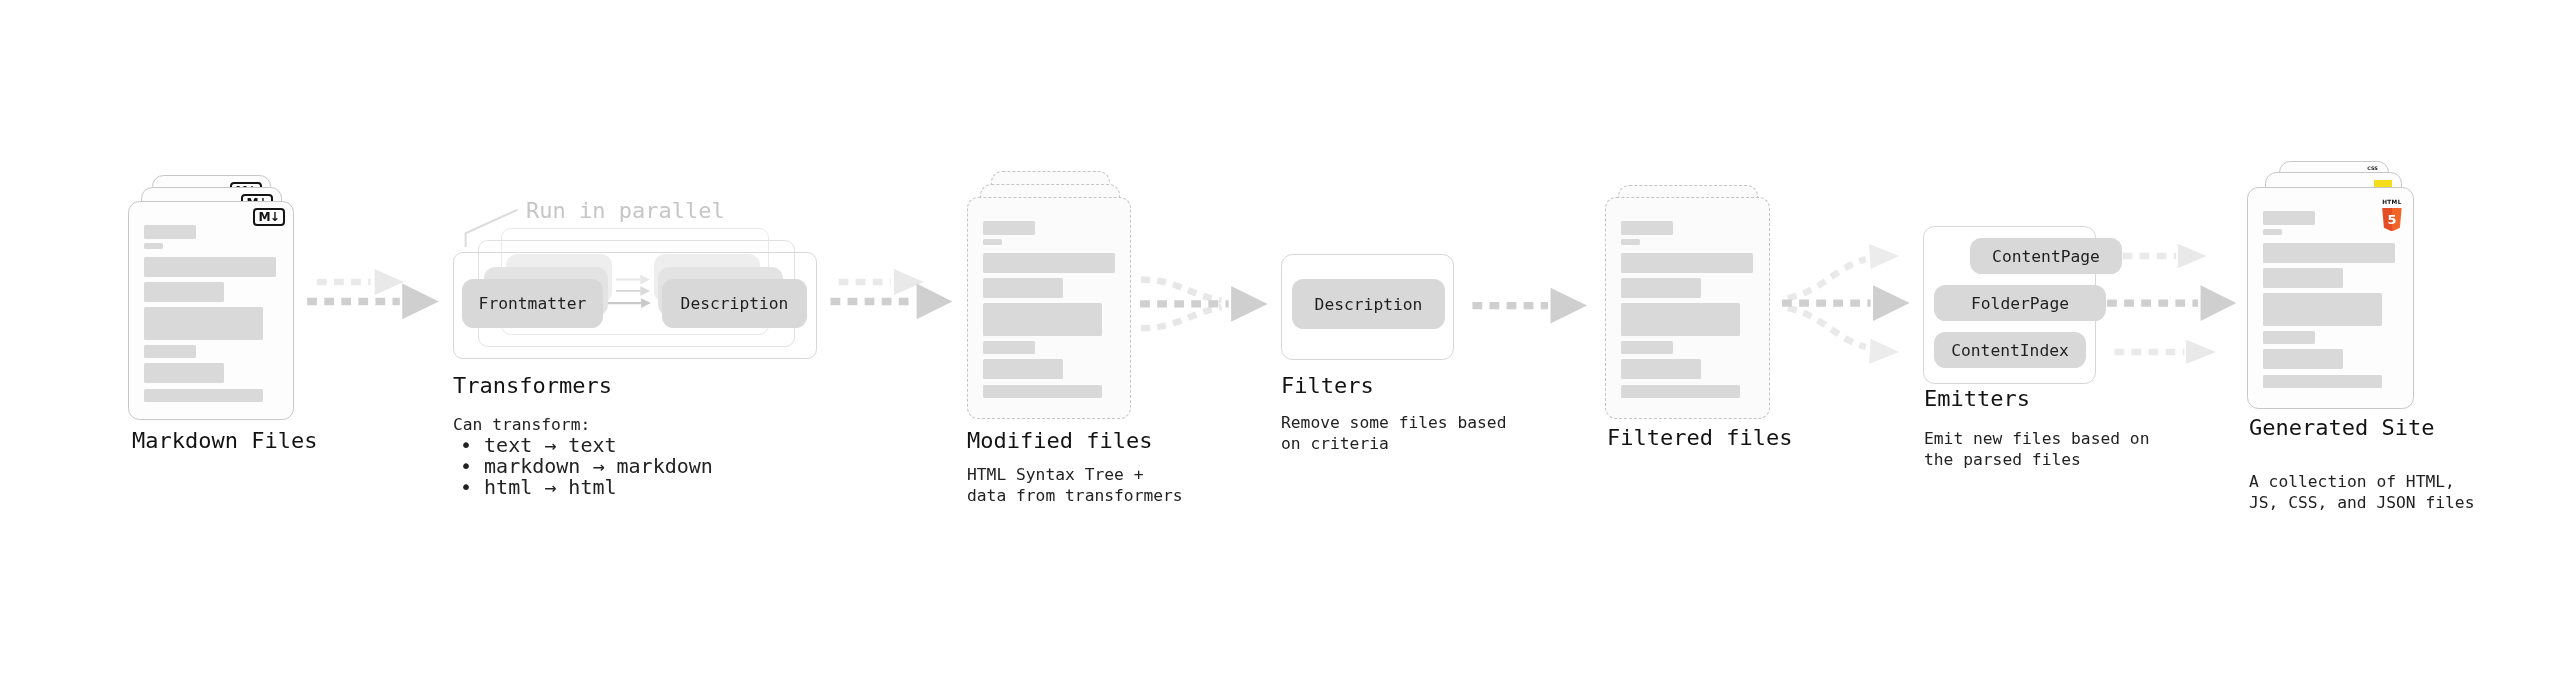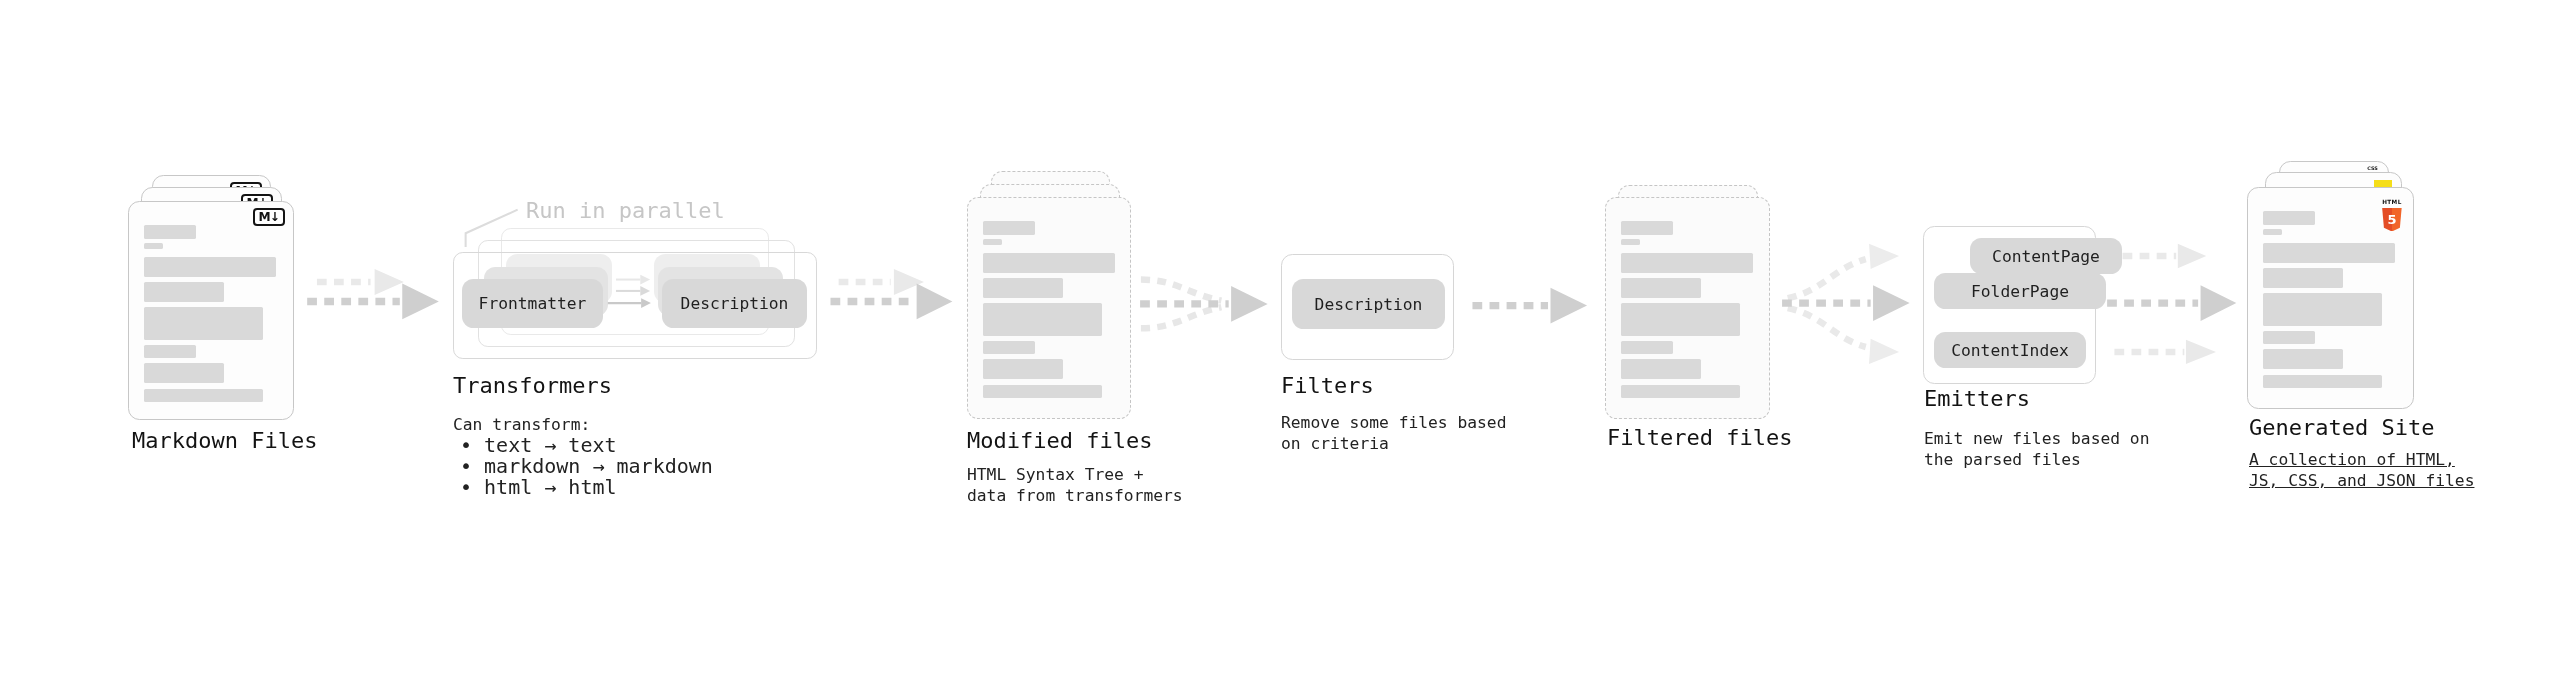--- a/index.html
+++ b/index.html
@@ -163,21 +163,21 @@
       </div>
     </div>
     <div class="label" style="left:1607px;top:427px;">Filtered files</div>
   </div>
 
   <div>
     <div class="panel" style="left:1923px;top:226px;width:173px;height:158px;"></div>
     <div class="pill" style="left:1934px;top:238px;width:152px;height:36px;margin-left:36px;">
       <span>ContentPage</span>
     </div>
-    <div class="pill" style="left:1934px;top:273px;width:172px;height:36px;">
+    <div class="pill" style="left:1934px;top:285px;width:172px;height:36px;">
       <span>FolderPage</span>
     </div>
     <div class="pill" style="left:1934px;top:332px;width:152px;height:36px;">
       <span>ContentIndex</span>
     </div>
     <div class="label" style="left:1924px;top:388px;">Emitters</div>
     <div class="desc" style="left:1924px;top:428px;">Emit new files based on
 the parsed files</div>
   </div>
 
@@ -200,21 +200,21 @@
           <div class="bar b2"></div>
           <div class="bar b3"></div>
           <div class="bar b4"></div>
         <div class="bar b5"></div>
           <div class="bar b6"></div>
           <div class="bar b7"></div>
           <div class="bar b8"></div>
       </div>
     </div>
     <div class="label" style="left:2249px;top:417px;">Generated Site</div>
-    <div class="desc" style="left:2249px;top:449px;text-decoration:underline;">A collection of HTML,
+    <div class="desc" style="left:2249px;top:471px;">A collection of HTML,
 JS, CSS, and JSON files</div>
   </div>
 
   <svg class="overlay" width="2576" height="681" viewBox="0 0 3170 838">
 
     <polyline points="637,258 573,287 573,304" fill="none" stroke="#dcdcdc" stroke-width="2.5"></polyline>
 
     <g>
       <line x1="390" y1="347" x2="456" y2="347" stroke="#e9e9e9" stroke-width="8" stroke-dasharray="12 9"></line>
       <polygon points="461,331 497,347 461,363" fill="#e9e9e9"></polygon>

